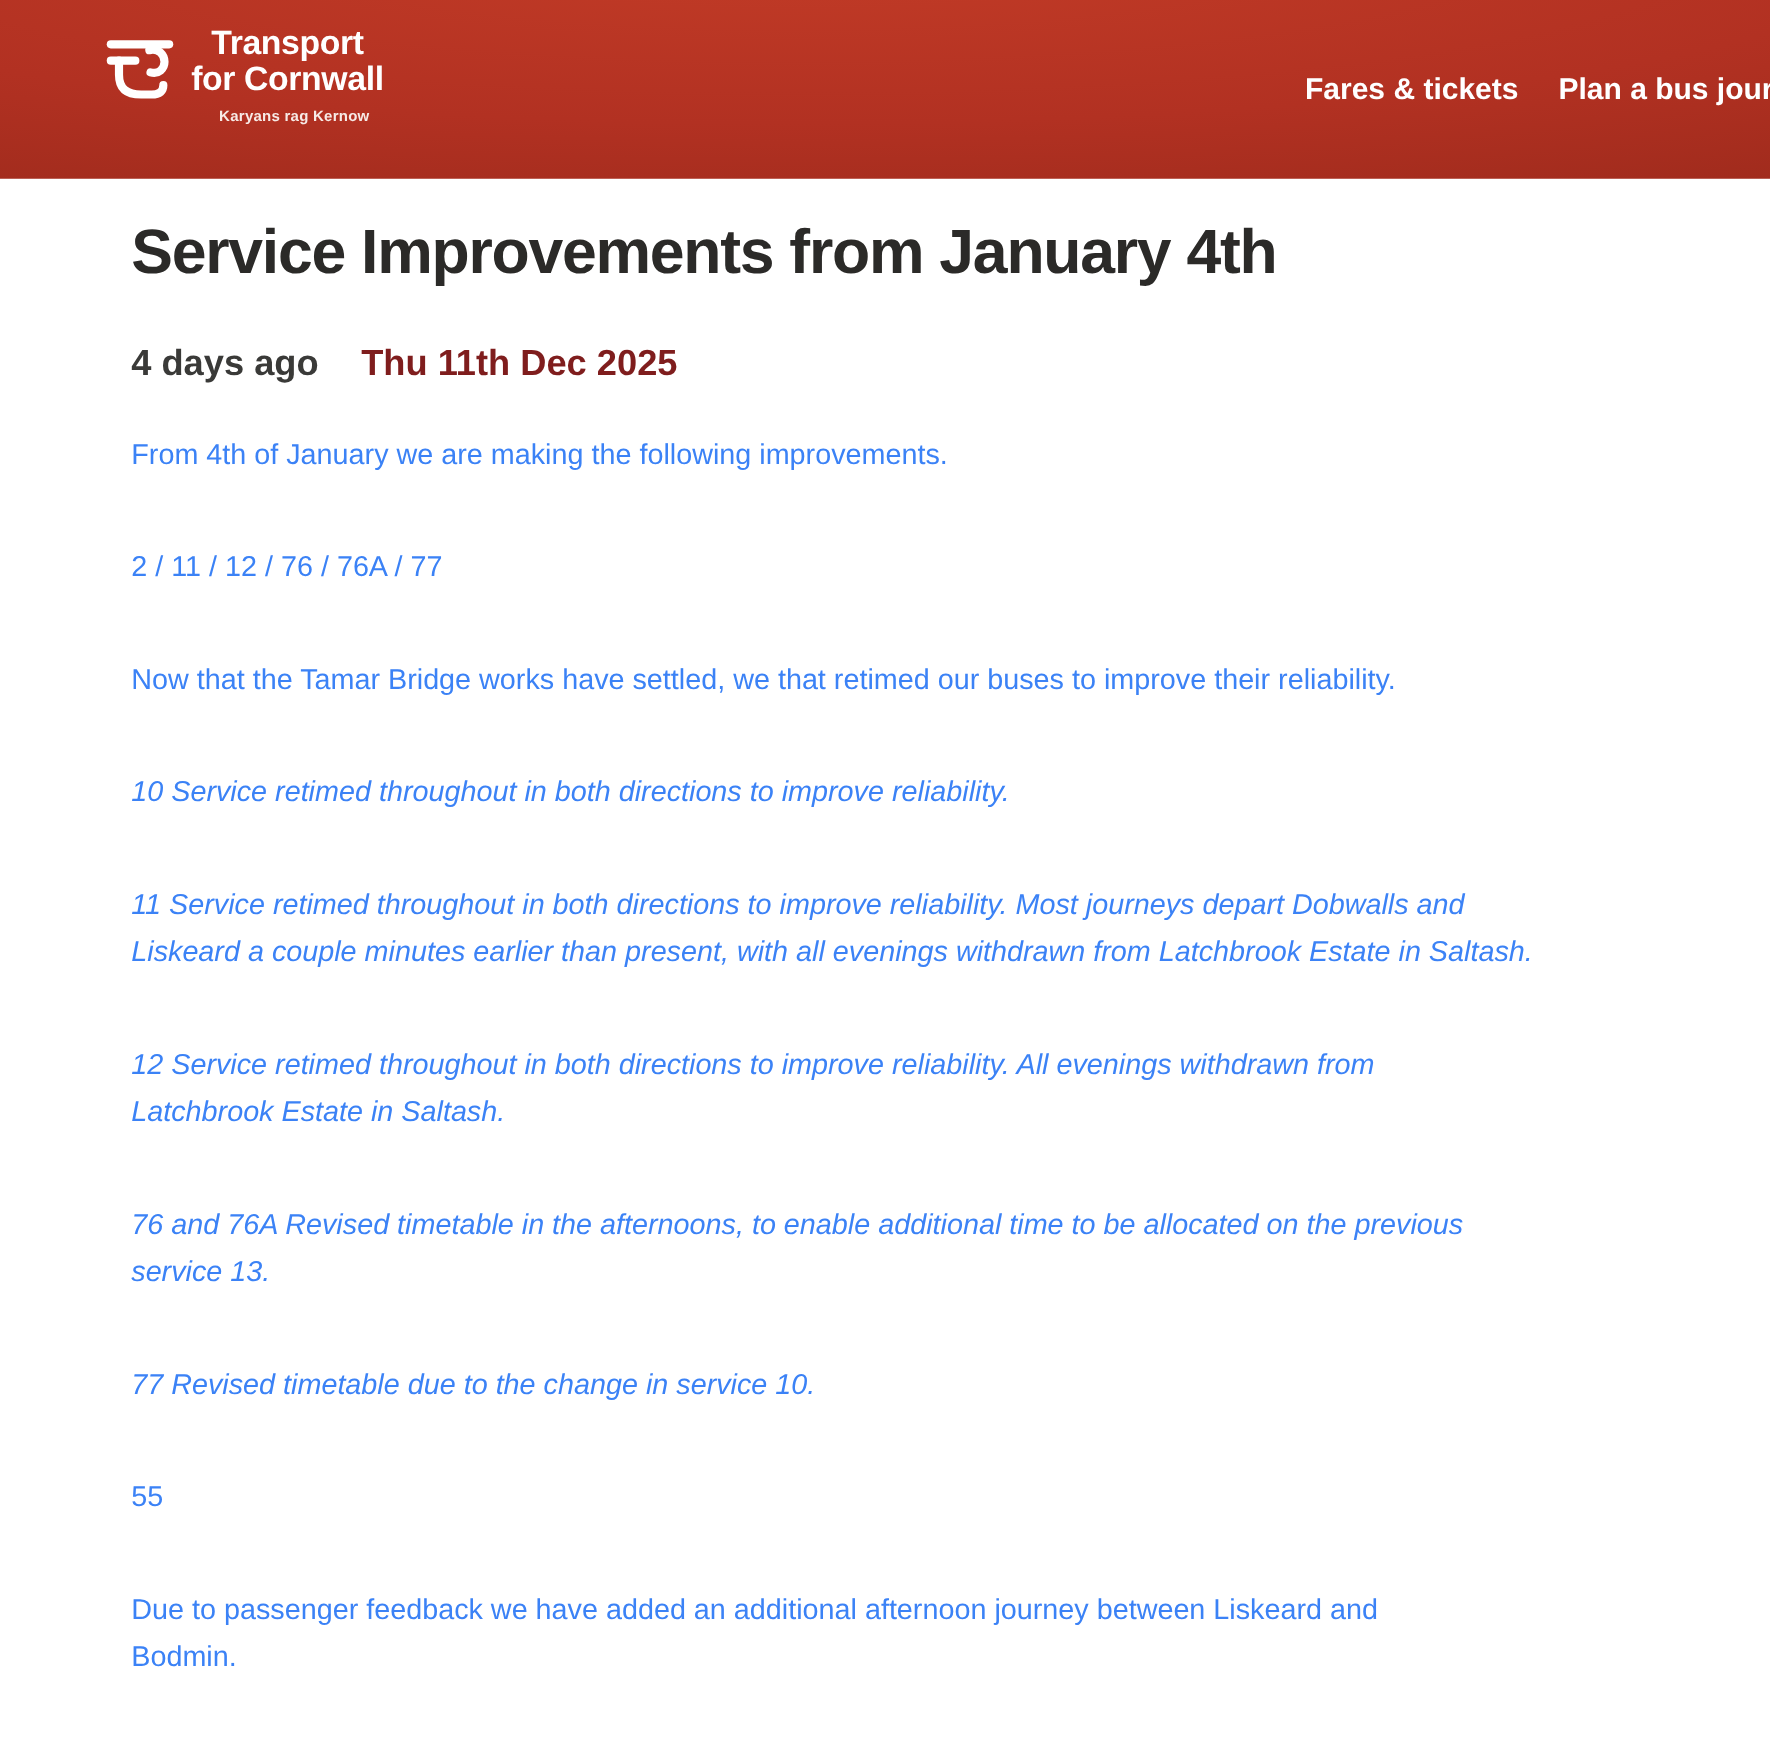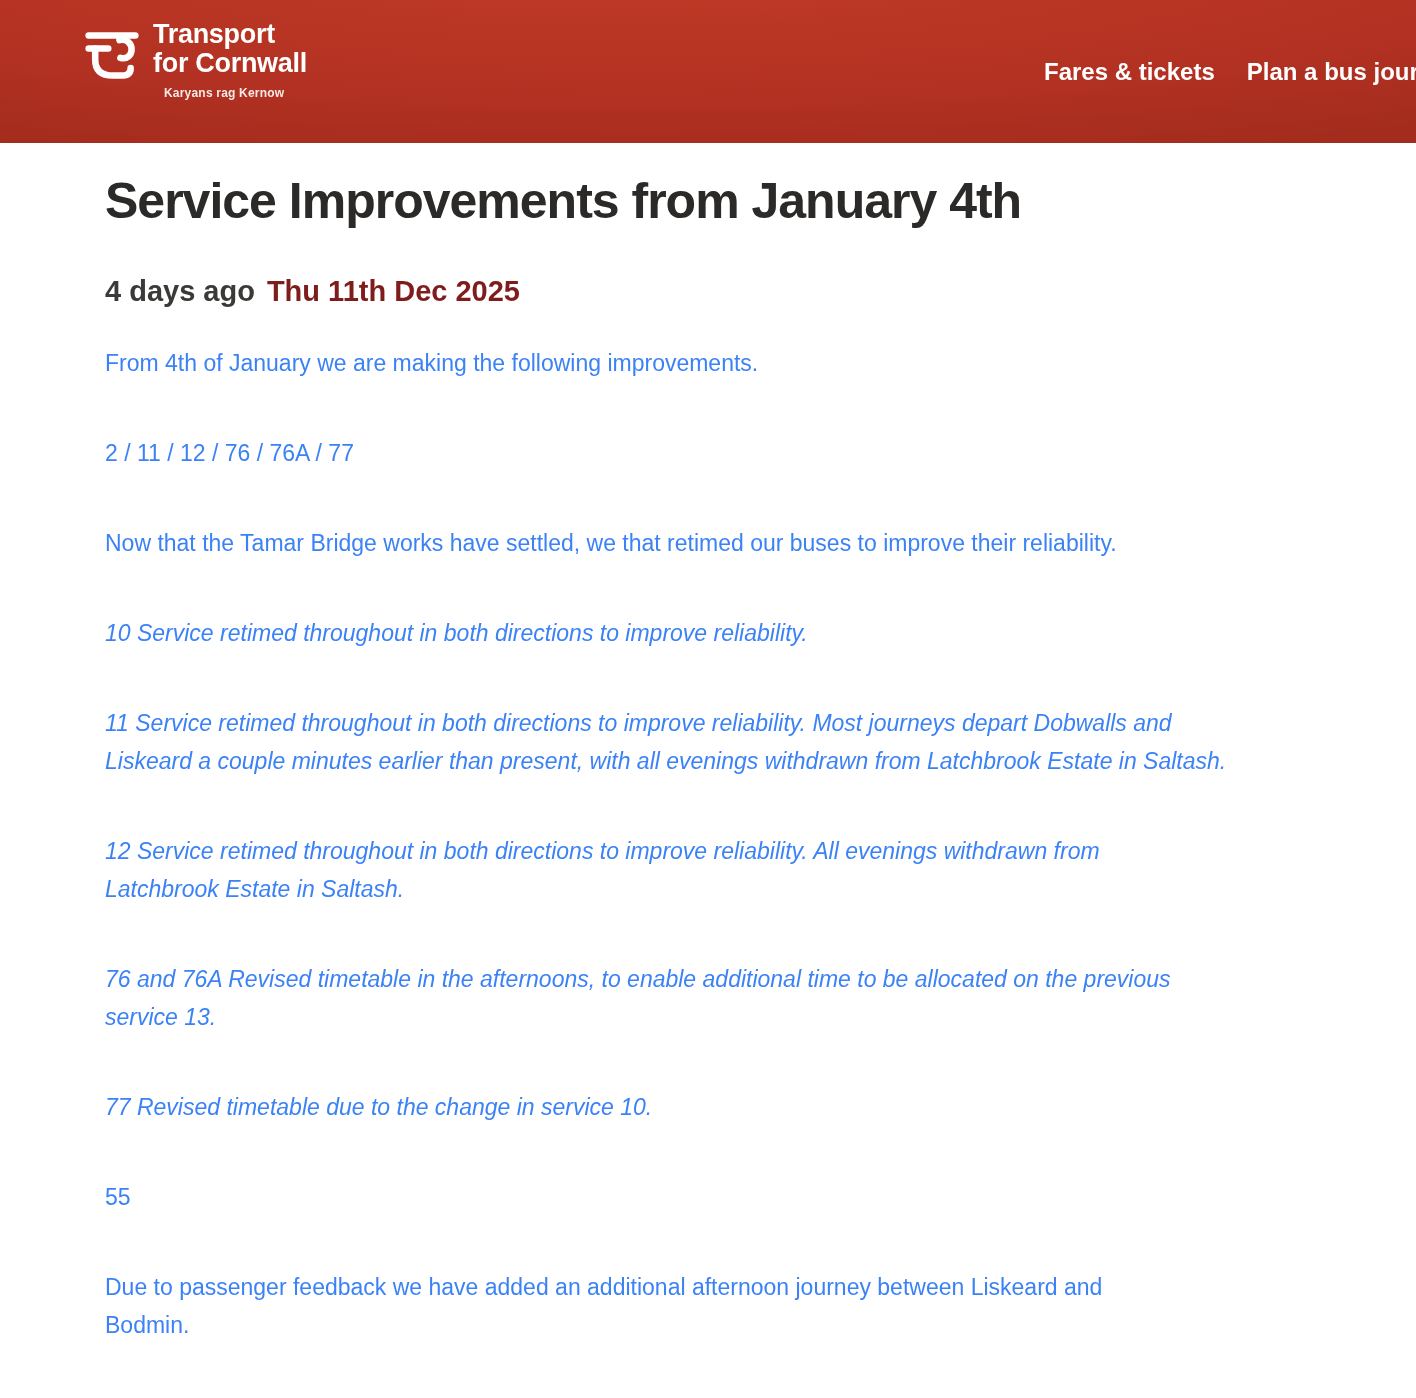--- a/index.html
+++ b/index.html
@@ -12,21 +12,21 @@
   
   .site-header {
     position: relative;
     width: 1416px; height: 143px;
     background: radial-gradient(140% 220% at 45% -30%, #c33c27 0%, #b23122 45%, #8e2517 100%);
     overflow: hidden;
   }
   .brand {
     position: absolute; left: 84px; top: 20px;
     display: flex; align-items: flex-start; gap: 13px;
-    text-decoration: none; color: #ffffff; cursor: pointer;
+    text-decoration: none; color: #ffffff; cursor: pointer; text-align: center;
   }
   .brand-mark { width: 56px; height: 64px; margin-top: 4px; }
   .brand-text { display: flex; flex-direction: column; }
   .brand-line {
     font-weight: bold; font-size: 27px; line-height: 29px;
     letter-spacing: -0.3px; color: #ffffff;
   }
   .brand-tagline {
     margin-top: 8px; font-size: 12px; font-weight: 700;
     color: #f7eae6; letter-spacing: 0.2px; margin-left: 11px;
@@ -43,21 +43,21 @@
   .article {
     padding: 30px 10px 0 105px;
     width: 1416px;
   }
   .article-title {
     font-size: 50px; font-weight: bold; letter-spacing: -1px;
     color: #2b2a28; line-height: 56px;
     margin-bottom: 46px;
   }
   .article-meta {
-    display: flex; align-items: baseline; gap: 12px;
+    display: flex; align-items: baseline; gap: 34px;
     margin-bottom: 36px;
   }
   .meta-relative { font-size: 29px; font-weight: bold; color: #3a3a38; }
   .meta-date     { font-size: 29px; font-weight: bold; color: #7f1d1d; }
   .article-body p {
     font-size: 23px; color: #3b82f6;
     line-height: 38px; margin: 0 0 52px 0;
     white-space: pre-line;
     max-width: 1301px;
   }

